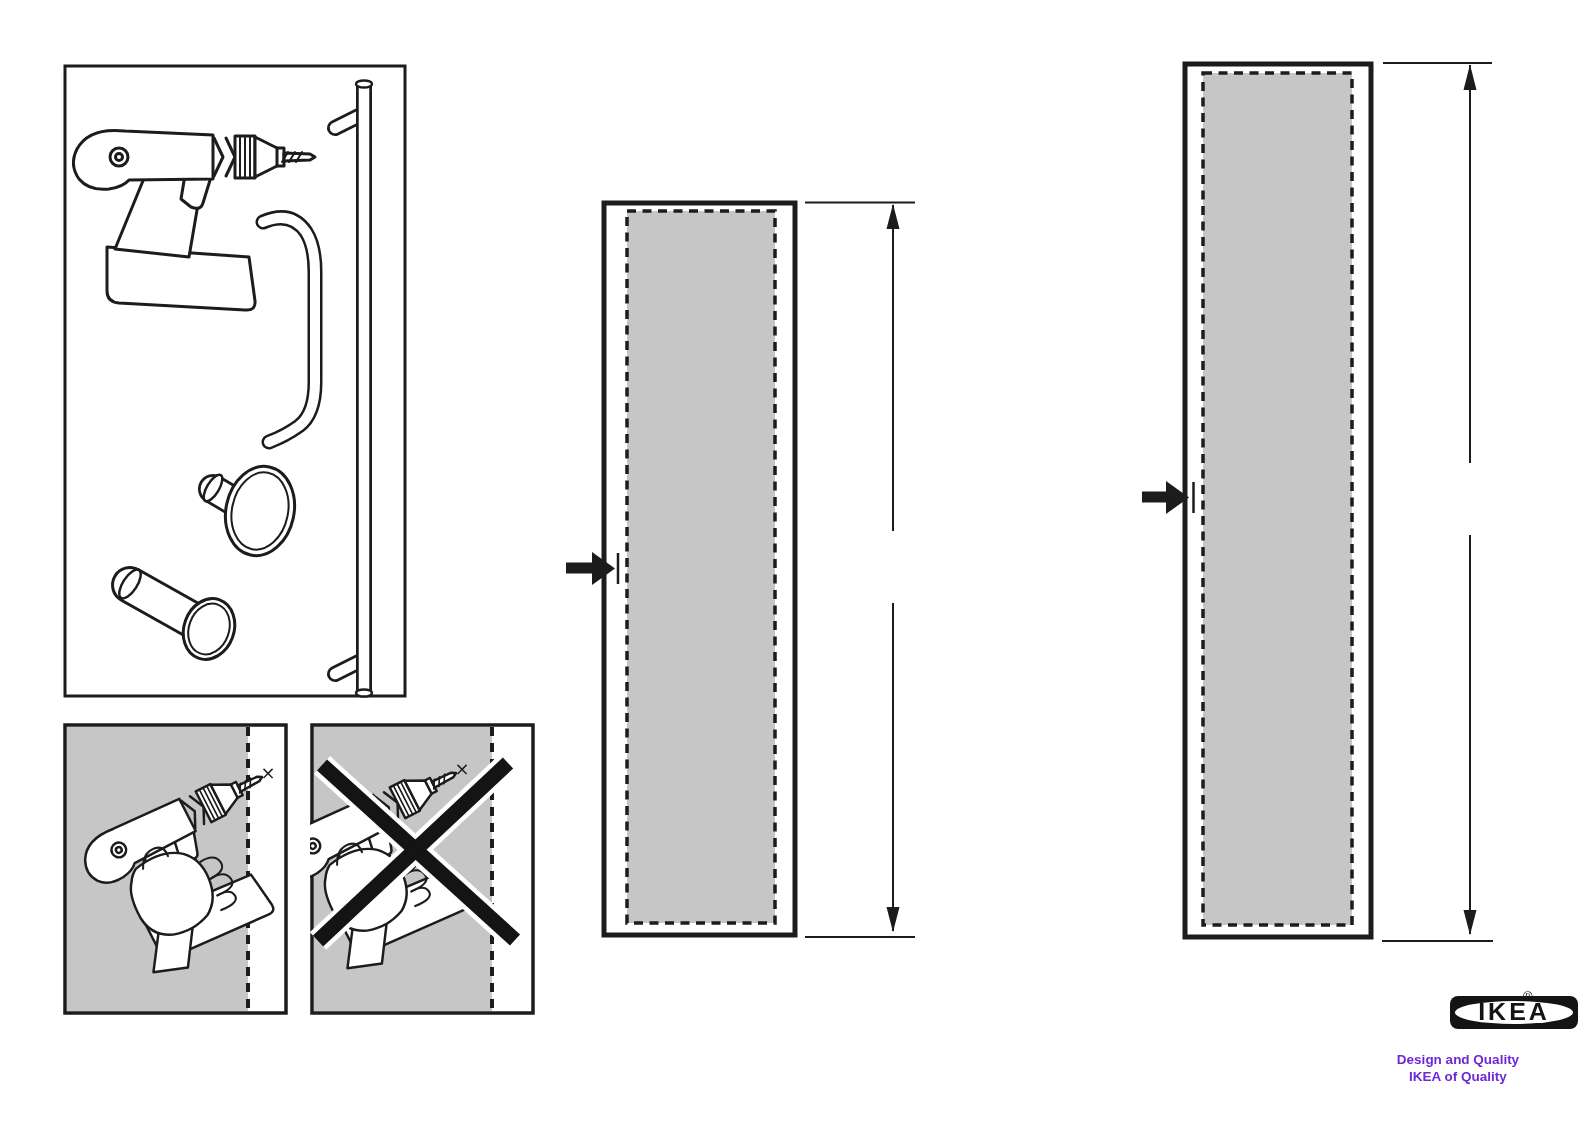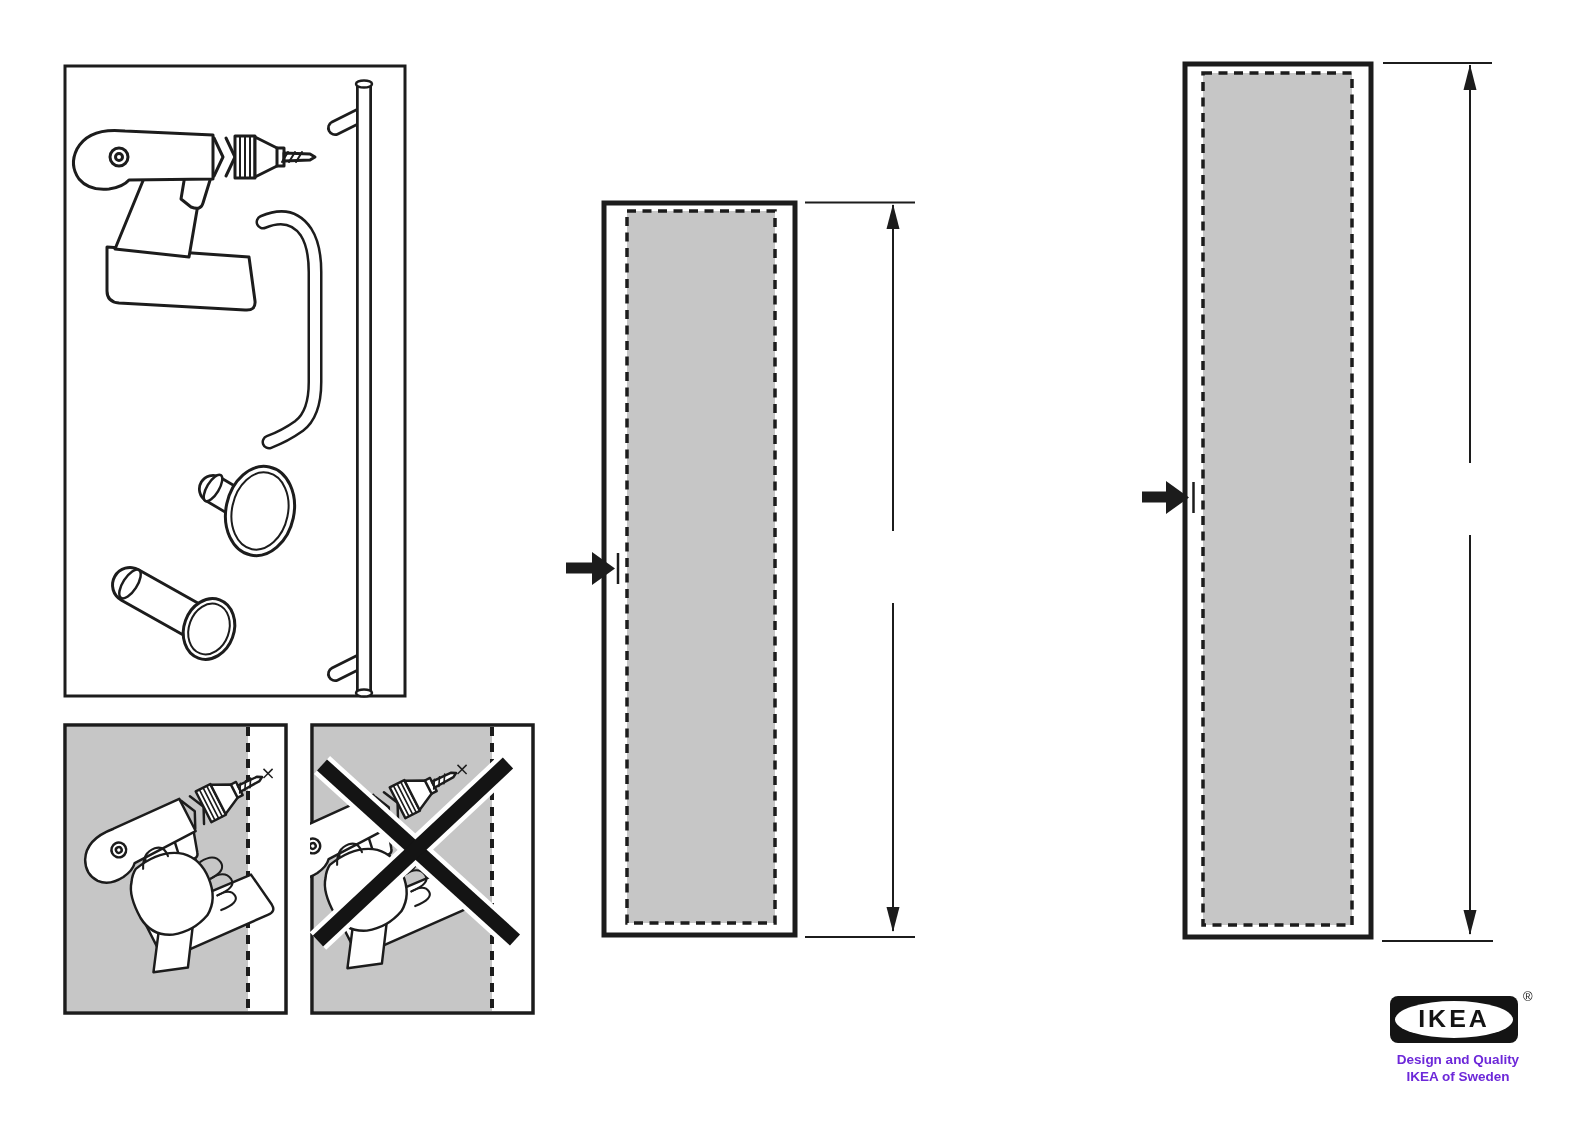--- a/index.html
+++ b/index.html
@@ -1,21 +1,21 @@
 <!DOCTYPE html>
 <html><head>
 <meta charset="utf-8">
 <style>
   html,body{margin:0;padding:0;background:#fff;}
   .page{position:relative;width:1587px;height:1123px;background:#ffffff;overflow:hidden;
         font-family:"Liberation Sans",sans-serif;}
   .abs{position:absolute;}
   svg{display:block;}
   
-  .logo-box{position:absolute;left:1390px;top:996px;width:128px;height:47px;background:#141414;border-radius:8px;}
+  .logo-box{position:absolute;left:1450px;top:996px;width:128px;height:33px;background:#141414;border-radius:8px;}
   .logo-ellipse{position:absolute;left:5px;top:5px;right:5px;bottom:5px;background:#ffffff;border-radius:50%;
                 display:flex;align-items:center;justify-content:center;}
   .logo-word{font-weight:800;font-size:25px;letter-spacing:3px;color:#141414;transform:scaleY(0.92);}
   .logo-reg{position:absolute;left:1523px;top:989px;font-size:13px;color:#141414;}
   .logo-tagline{position:absolute;left:1378px;top:1051px;width:160px;text-align:center;
                 font-size:13.5px;line-height:17px;font-weight:700;color:#6d28d9;}
 </style>
 </head>
 <body>
 
@@ -170,16 +170,16 @@
   </svg>
 
   <div class="logo-box">
     <div class="logo-ellipse">
       <span class="logo-word">IKEA</span>
     </div>
   </div>
   <span class="logo-reg">®</span>
   <div class="logo-tagline">
     <div>Design and Quality</div>
-    <div>IKEA of Sweden</div>
+    <div>IKEA of Quality</div>
   </div>
 
 </div>
 
 </body></html>

